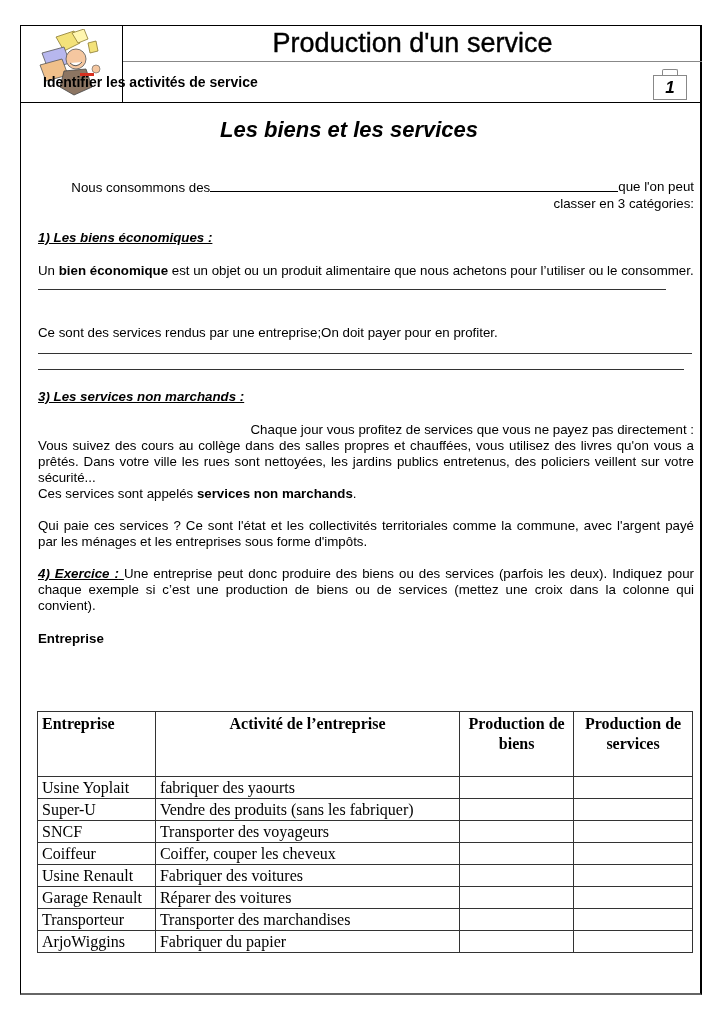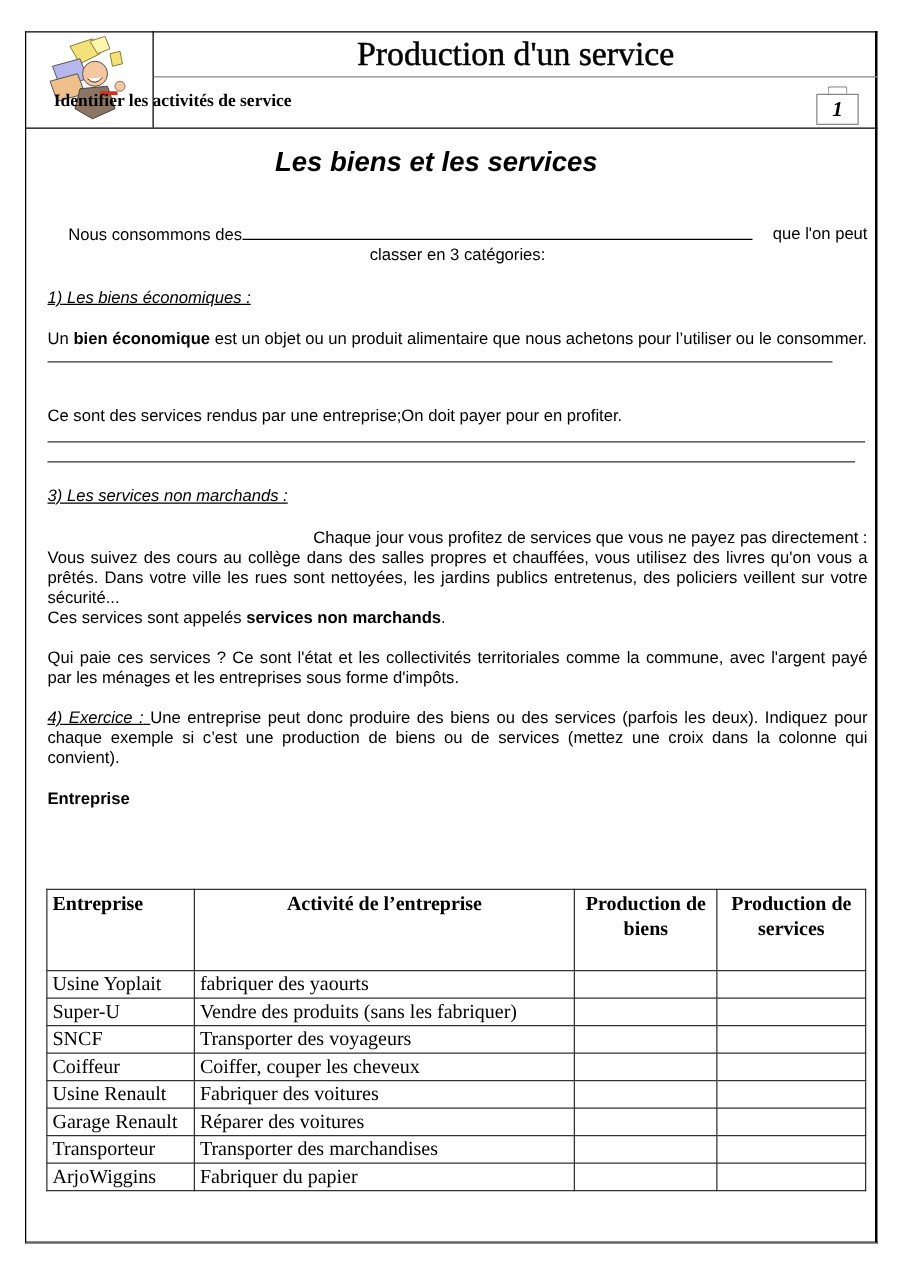--- a/index.html
+++ b/index.html
@@ -1,21 +1,21 @@
 <!DOCTYPE html>
 <html><head>
   <meta charset="utf-8">
   <style>
     html, body { margin: 0; padding: 0; background: #ffffff; }
     body { width: 724px; height: 1024px; position: relative; overflow: hidden;
            font-family: "Liberation Sans", sans-serif; color: #000; }
     .page-frame { position: absolute; left: 20px; top: 25px; width: 682px; height: 970px;
                   border: 1px solid #000; border-right-width: 2px; border-bottom: 2px solid #666; box-sizing: border-box; }
     .header { position: absolute; left: 20px; top: 25px; width: 682px; height: 78px;
-              border-bottom: 1px solid #000; box-sizing: border-box; font-family: Liberation Serif, serif; }
+              border-bottom: 1px solid #000; box-sizing: border-box; }
     .logo-cell { position: absolute; left: 0; top: 0; width: 103px; height: 77px;
                  border-right: 1px solid #000; box-sizing: border-box; }
     .logo-cell svg { position: absolute; left: 14px; top: 4px; }
     .title-cell { position: absolute; left: 103px; top: 0; right: 0; height: 37px;
                   border-bottom: 1px solid #888; box-sizing: border-box;
                   text-align: center; font-size: 27px; font-weight: normal; line-height: 36px; }
     .title-cell span { font-weight: 400; -webkit-text-stroke: 0.4px #000; }
     .subtitle-cell { position: absolute; left: 103px; top: 37px; right: 0; height: 40px;
                      text-align: left; font-size: 14px; font-weight: bold; line-height: 40px; }
     .subtitle-text { display: inline-block; margin-left: -80px; }
@@ -25,21 +25,21 @@
     .badge .handle { position: absolute; left: 9px; top: 2px; width: 16px; height: 8px;
                      border: 1px solid #888; border-bottom: none; box-sizing: border-box; border-radius: 2px 2px 0 0; }
     .badge .num { position: absolute; left: 0; top: 8px; width: 34px; height: 25px;
                   text-align: center; font-size: 17px; font-weight: bold; font-style: italic; line-height: 25px; }
 
     .content { position: absolute; left: 38px; top: 115px; width: 656px; font-size: 13.3px; line-height: 16px; }
     .section-title { text-align: center; font-size: 22px; font-weight: bold; font-style: italic;
                      margin-left: -34px; height: 30px; line-height: 30px; }
     p { margin: 0; text-align: justify; }
     .blank { display: inline-block; border-bottom: 1px solid #000; vertical-align: baseline; height: 12px; }
-    .h { font-weight: normal; font-style: italic; text-decoration: underline; }
+    .h { font-weight: bold; font-style: italic; text-decoration: underline; }
     .rule { border-bottom: 1px solid #333; height: 0; }
 
     table.ex { position: absolute; left: 37px; top: 711px; width: 656px; border-collapse: collapse;
                font-family: "Liberation Serif", serif; font-size: 16px; }
     table.ex td, table.ex th { border: 1px solid #333; padding: 0 4px; line-height: 20px; vertical-align: top; }
     table.ex th { font-weight: bold; height: 62px; padding-top: 2px; text-align: center; }
     table.ex th.first { text-align: left; }
     table.ex tr.row td { height: 20px; padding-top: 1px; }
   </style>
 </head>
@@ -72,21 +72,21 @@
     <div class="handle"></div>
     <div class="case"></div>
     <div class="num">1</div>
   </div>
 </div>
 
 <div class="content">
   <div class="section-title">Les biens et les services</div>
 
   <div style="height:34px"></div>
-  <p style="text-align:center;">
+  <p style="text-align:right;">
     <span>Nous consommons des</span><span class="blank" style="width:408px"></span><span style="float:right">que l'on peut</span><br>
     <span>classer en 3 catégories:</span>
   </p>
 
   <div style="height:18px"></div>
   <div class="h">1) Les biens économiques :</div>
   <div style="height:17px"></div>
   <p>
     <span>Un </span><b>bien économique</b><span> est un objet ou un produit alimentaire que nous achetons pour l’utiliser ou le consommer.</span>
   </p>

